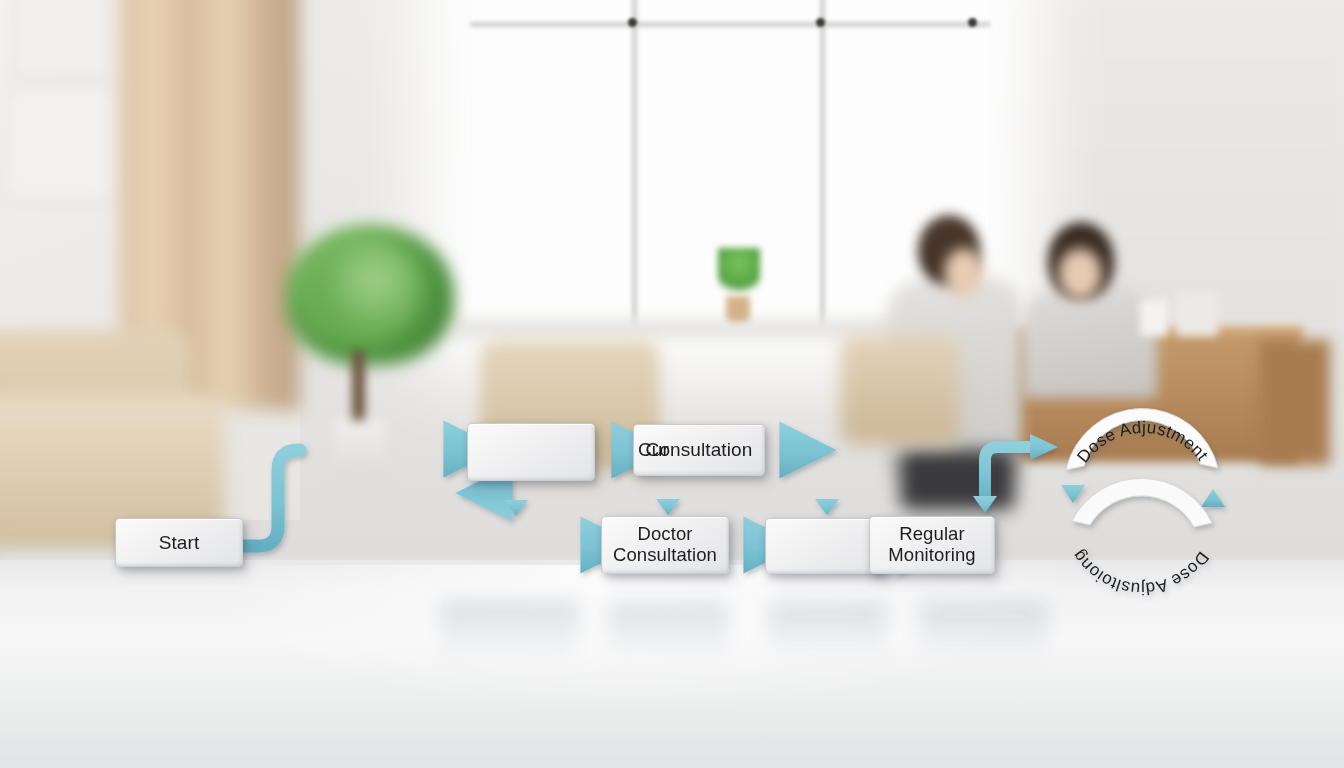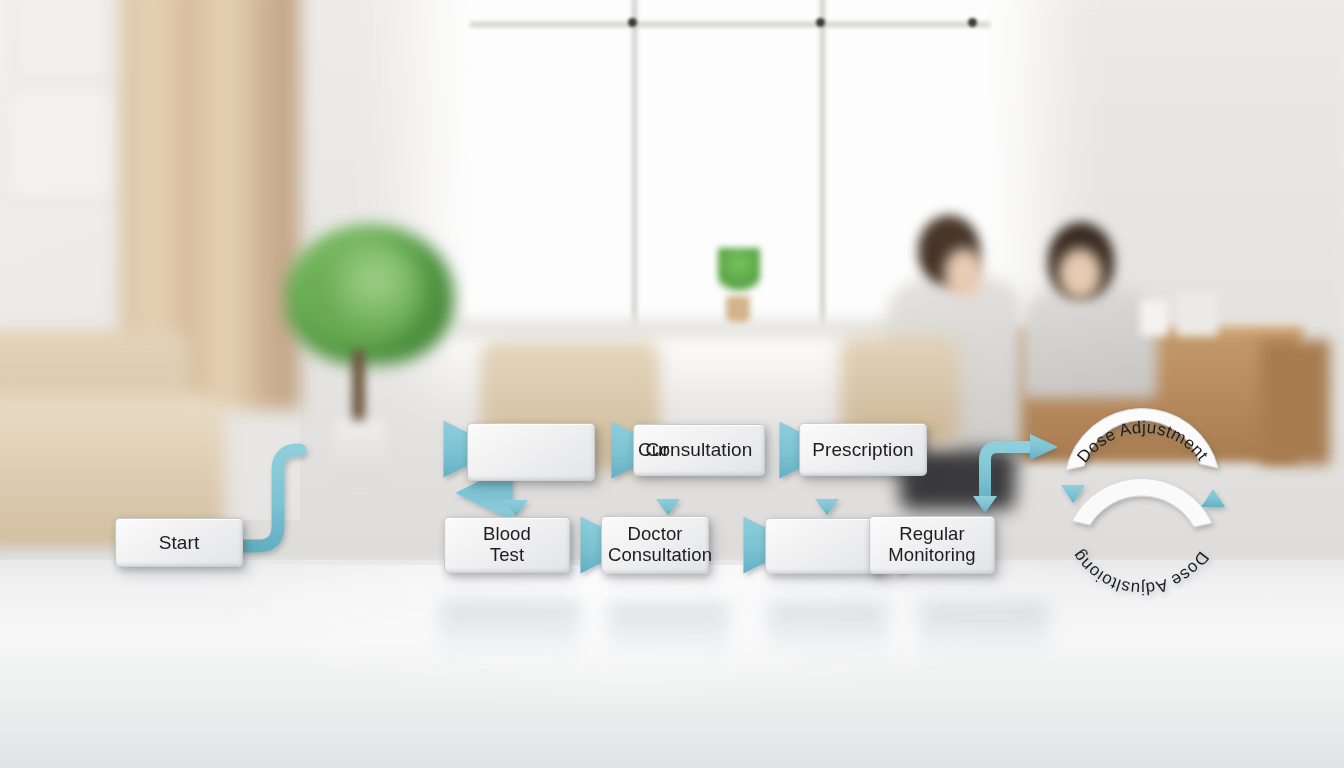--- a/index.html
+++ b/index.html
@@ -254,30 +254,23 @@
 
     <div class="node" style="left:467px;top:423px;width:128px;height:58px">
       <span class="lbl"></span>
     </div>
 
     <div class="node" style="left:633px;top:424px;width:132px;height:52px;position:absolute">
       <span class="lbl">Consultation</span>
       <span class="ghost-lbl" style="text-align:left;padding-left:4px">Cur</span>
     </div>
 
-    <div class="node" style="left:799px;top:423px;width:128px;height:53px">
-      <span class="lbl">Prescription</span>
-    </div>
-
-    <div class="node two-line" style="left:444px;top:517px;width:126px;height:56px">
-      <span class="lbl">Blood
-Test</span>
-    </div>
-
-    <div class="node two-line" style="left:601px;top:516px;width:108px;height:58px">
+
+
+    <div class="node two-line" style="left:601px;top:516px;width:128px;height:58px">
       <span class="lbl">Doctor
 Consultation</span>
     </div>
 
     <div class="node" style="left:765px;top:518px;width:120px;height:56px">
       <span class="lbl"></span>
     </div>
 
     <div class="node two-line" style="left:869px;top:516px;width:126px;height:58px">
       <span class="lbl">Regular

